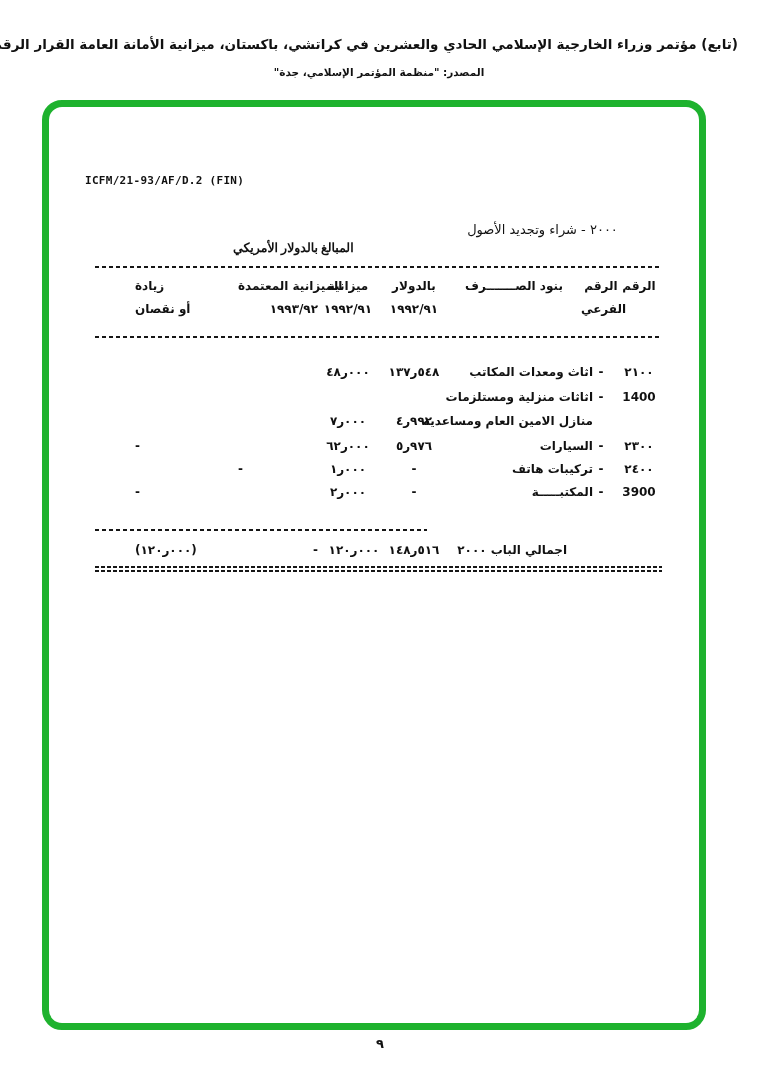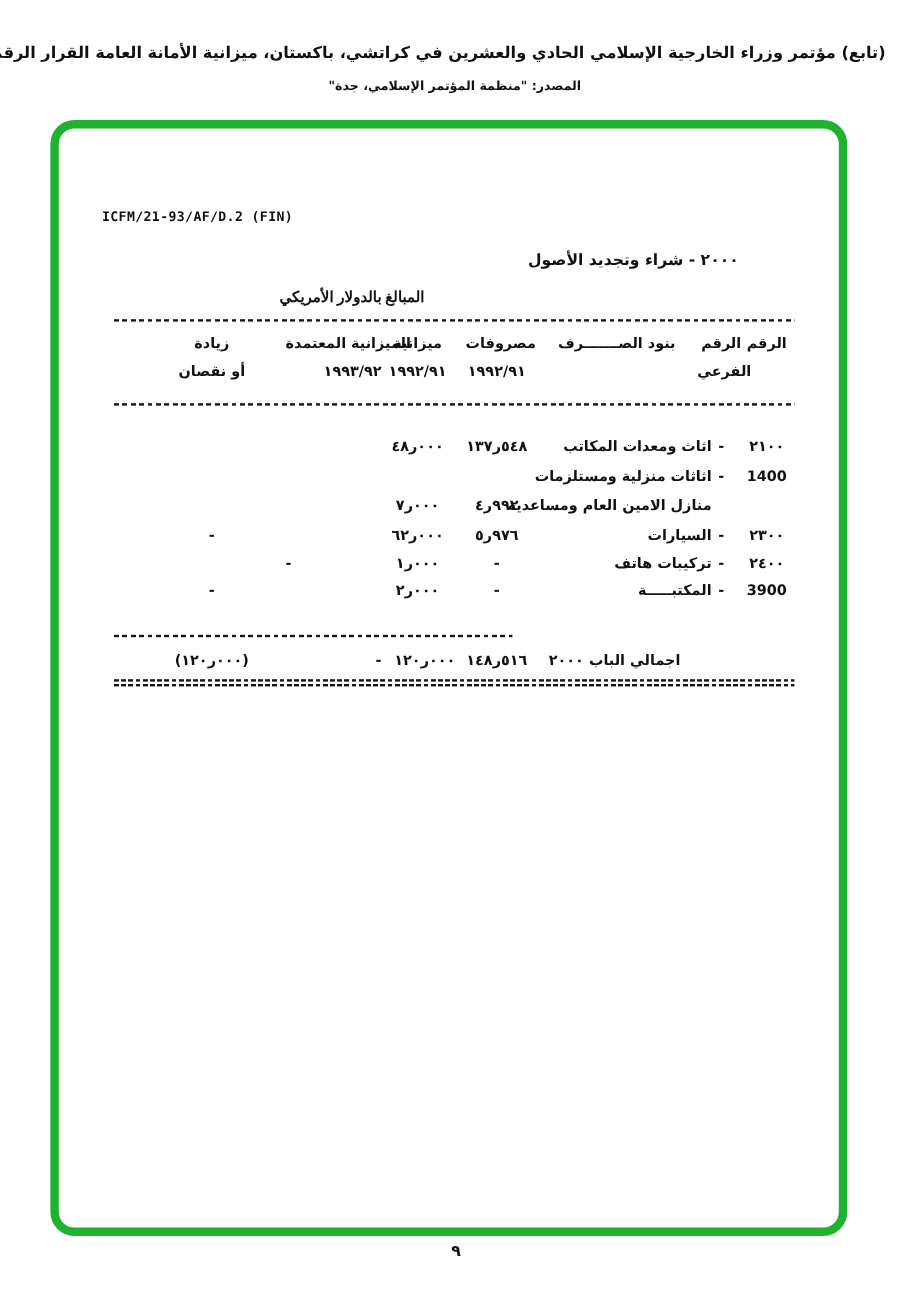--- a/index.html
+++ b/index.html
@@ -23,22 +23,22 @@
   .green-frame{
     left:42px;top:100px;width:650px;height:916px;
     border:7px solid #1eb22e;border-radius:20px;background:transparent;
   }
 
   .doc-ref{
     left:85px;top:174px;font-family:"DejaVu Sans Mono",monospace;
     font-weight:700;font-size:11px;letter-spacing:.3px;white-space:nowrap;
   }
   .section-title{
-    left:440px;top:210px;width:205px;text-align:left;direction:rtl;
-    font-weight:700;font-size:13px;white-space:nowrap;
+    left:440px;top:222px;width:205px;text-align:center;direction:rtl;
+    font-weight:400;font-size:13px;white-space:nowrap;
   }
   .currency-note{
     left:233px;top:240px;width:190px;text-align:left;direction:rtl;
     font-weight:700;font-size:12.5px;white-space:nowrap;font-family:Liberation Serif, serif;
   }
 
   
   .dashline{
     height:2px;
     background:repeating-linear-gradient(90deg,#161616 0 4px,transparent 4px 7px);
@@ -53,21 +53,21 @@
   
   .trow{position:absolute;left:95px;width:567px;height:22px;font-size:12px;font-weight:700;}
   .trow .c{position:absolute;top:0;white-space:nowrap;}
   .num{direction:ltr;unicode-bidi:bidi-override;}
   .c-code {left:523px;width:42px;text-align:center;}
   .c-sub  {left:492px;width:28px;text-align:center;}
   .c-item {left:340px;width:158px;text-align:right;direction:rtl;}
   .c-exp  {left:293px;width:52px;text-align:center;}
   .c-bud  {left:226px;width:54px;text-align:center;}
   .c-app  {left:143px;width:80px;text-align:right;}
-  .c-chg  {left:40px;width:83px;text-align:center;}
+  .c-chg  {left:40px;width:83px;text-align:left;}
   .c-tlabel{left:372px;width:100px;text-align:center;direction:rtl;}
   .al{text-align:left;}
   .ar{text-align:right;}
   .hdr .c{line-height:1.1;}
 
   .page-num{left:360px;top:1036px;width:40px;text-align:center;font-size:13px;font-weight:700;}
 </style>
 </head>
 <body>
 
@@ -79,21 +79,21 @@
 <div class="abs doc-ref">ICFM/21-93/AF/D.2 (FIN)</div>
 <div class="abs section-title">٢٠٠٠ -  شراء وتجديد الأصول</div>
 <div class="abs currency-note">المبالغ بالدولار الأمريكي</div>
 
 <div class="abs dashline" style="left:95px;top:266px;width:567px;"></div>
 
 <div class="trow hdr" style="top:280px;">
   <div class="c c-code">الرقم</div>
   <div class="c c-sub" style="left:486px;width:40px;">الرقم</div>
   <div class="c c-item" style="text-align:center;">بنود الصـــــــرف</div>
-  <div class="c c-exp">مصروفات</div>
+  <div class="c c-exp">بالدولار</div>
   <div class="c c-bud">ميزانية</div>
   <div class="c c-app">الميزانية المعتمدة</div>
   <div class="c c-chg">زيادة</div>
 </div>
 
 <div class="trow hdr" style="top:303px;">
   <div class="c c-sub" style="left:486px;width:40px;">الفرعي</div>
   <div class="c c-exp num">١٩٩٢/٩١</div>
   <div class="c c-bud num">١٩٩٢/٩١</div>
   <div class="c c-app num">١٩٩٣/٩٢</div>

